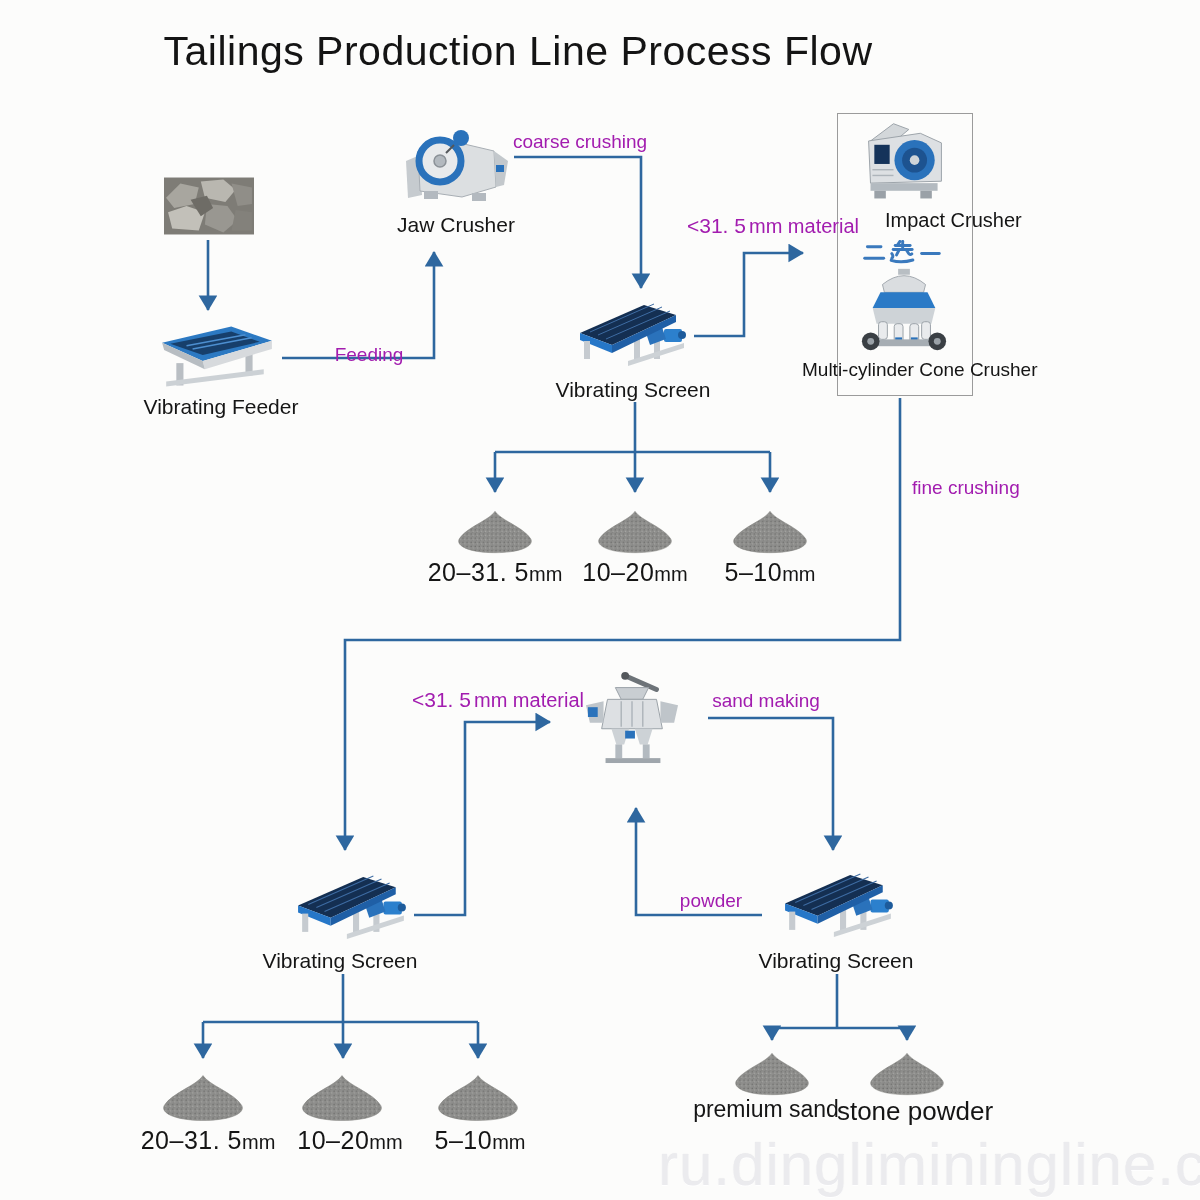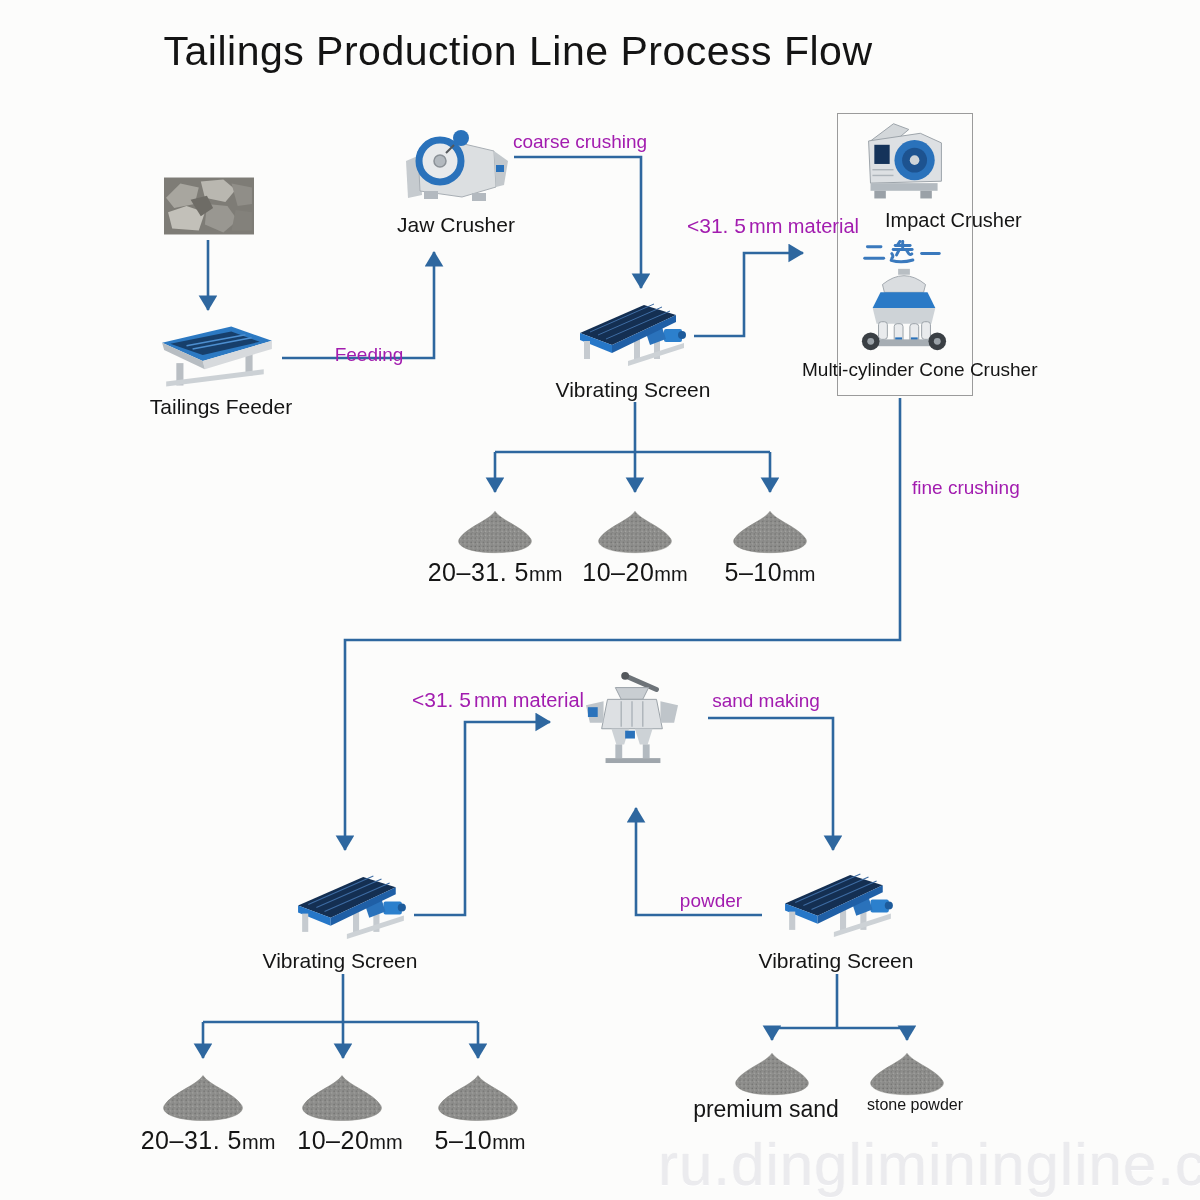--- a/index.html
+++ b/index.html
@@ -250,21 +250,21 @@
             <path d="M13,14 L9,22"></path>
           <path d="M23,14 L27,20 Q29,22.5 31.5,20.5"></path>
           <path d="M2,20 Q5,24 2,27"></path>
             <path d="M1,30 Q16,34.5 33,29.5"></path>
         </g>
         <path d="M88,20 H114"></path>
       </g>
     </svg>
   </div>
 
-  <div class="eq-label" style="left:141px;top:395px;width:160px;">Tailings Feeder</div>
+  <div class="eq-label" style="left:141px;top:395px;width:160px;">Vibrating Feeder</div>
   <div class="eq-label" style="left:376px;top:213px;width:160px;">Jaw Crusher</div>
   <div class="eq-label" style="left:553px;top:378px;width:160px;">Vibrating Screen</div>
   <div class="eq-label" style="left:839px;top:209px;width:114px;font-size:20px;margin-left:46px;">Impact Crusher</div>
   <div class="eq-label" style="left:802px;top:359px;width:230px;font-size:19px;">Multi-cylinder Cone Crusher</div>
   <div class="eq-label" style="left:260px;top:949px;width:160px;">Vibrating Screen</div>
   <div class="eq-label" style="left:756px;top:949px;width:160px;">Vibrating Screen</div>
 
   <div class="flow-label" style="left:319px;top:335px;width:100px;margin-top:9px;">Feeding</div>
   <div class="flow-label" style="left:505px;top:131px;width:150px;">coarse crushing</div>
   <div class="flow-label" style="left:687px;top:214px;width:150px;">
@@ -319,17 +319,17 @@
       <svg viewBox="0 0 100 58">
         <use href="#sym-pile"></use>
       </svg>
     </div>
   <div class="node" style="left:864px;top:1050px;width:86px;height:48px;">
       <svg viewBox="0 0 100 58">
         <use href="#sym-pile"></use>
       </svg>
     </div>
   <div class="size-label" style="left:676px;top:1096px;width:180px;font-size:23px;letter-spacing:0;">premium sand</div>
-  <div class="size-label" style="left:825px;top:1096px;width:180px;font-size:16px;letter-spacing:0;">stone powder</div>
+  <div class="size-label" style="left:825px;top:1096px;width:180px;font-size:26px;letter-spacing:0;">stone powder</div>
 
   <div class="watermark">ru.dingliminingline.com</div>
 
 </div>
 
 </body></html>

